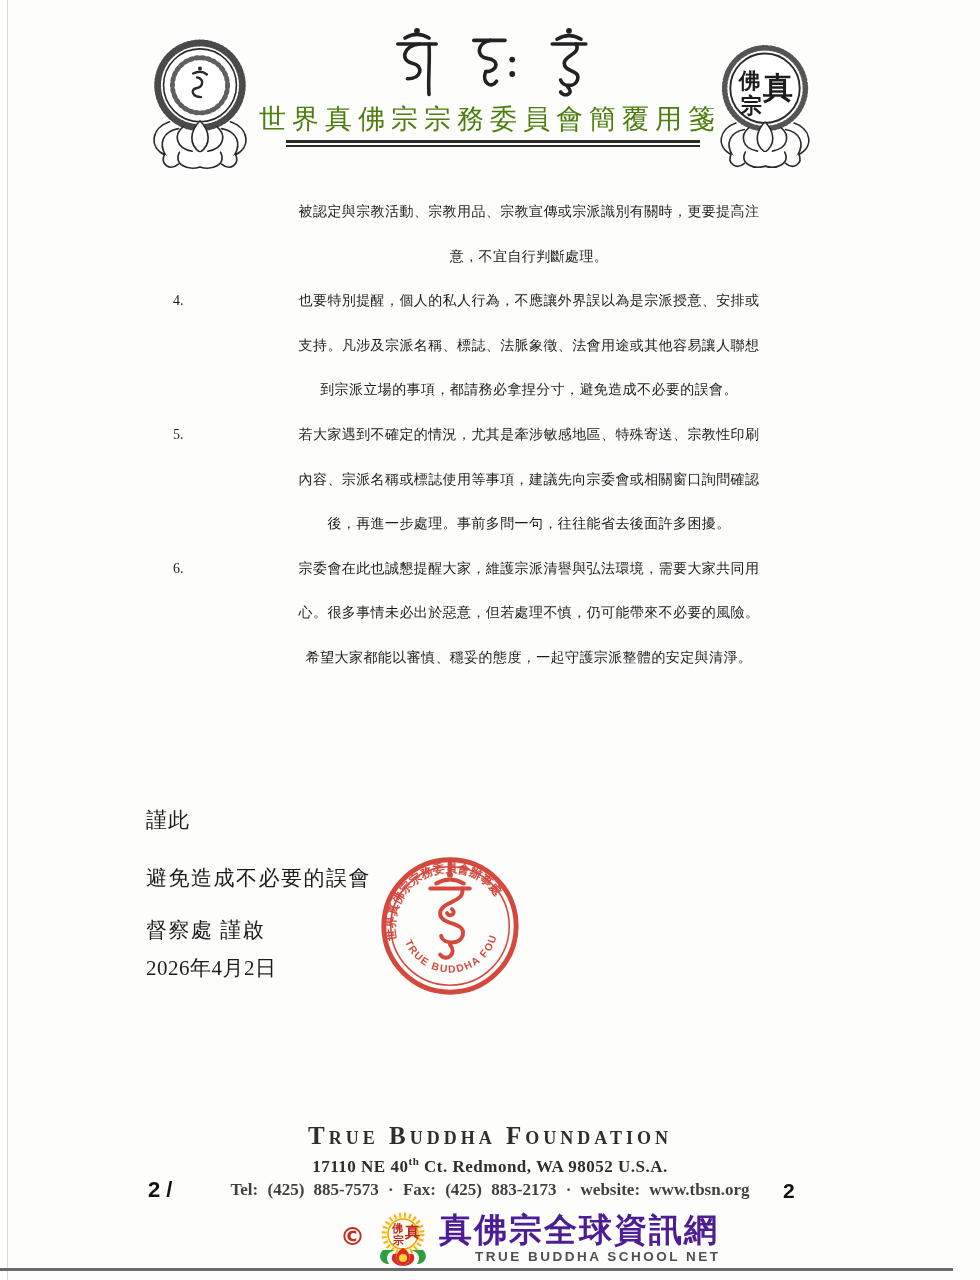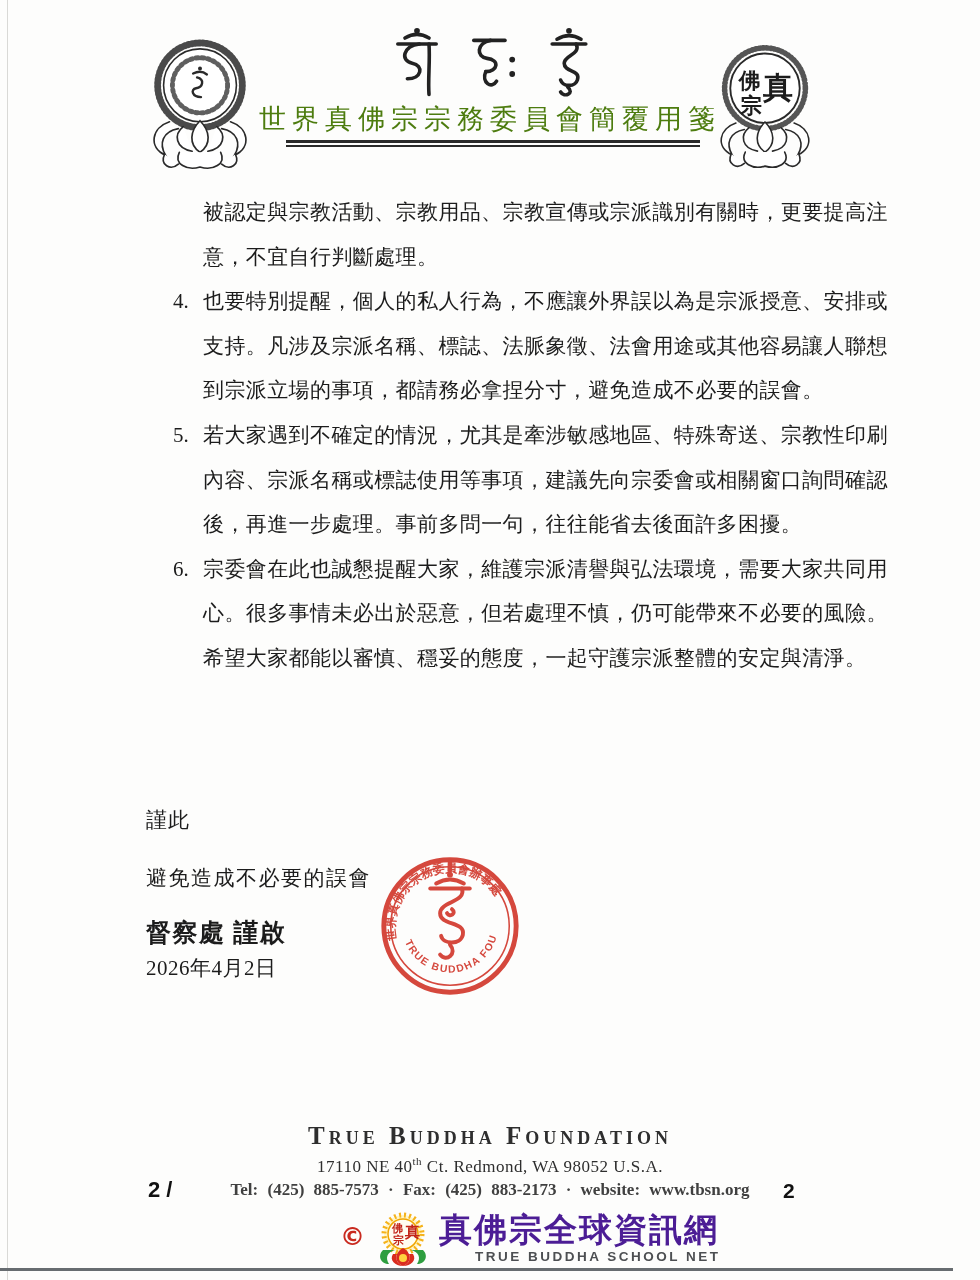--- a/index.html
+++ b/index.html
@@ -21,41 +21,41 @@
     position:absolute;left:0;top:101px;width:100%;text-align:center;
     font-size:27px;letter-spacing:6px;color:#4d7c0f;font-weight:500;
   }
   .title-rule{position:absolute;left:286px;top:140px;width:414px;}
   .title-rule .r1{height:3px;background:#2a2a2a;}
   .title-rule .r2{height:2px;background:#2a2a2a;margin-top:2px;}
 
   
   .body-text{
     position:absolute;left:145px;top:190px;width:710px;
-    font-size:21px;line-height:44.6px;letter-spacing:0.4px;
+    font-size:14px;line-height:44.6px;letter-spacing:0.4px;text-align:center;
   }
   .para{position:relative;padding-left:58px;}
   .para .num{position:absolute;left:28px;top:0;letter-spacing:0;}
   .line{white-space:nowrap;}
   .closing-line{position:absolute;left:145px;top:688px;font-size:21px;letter-spacing:0.4px;}
   .sign-off{position:absolute;left:146px;top:806px;font-size:21px;letter-spacing:1px;}
   .sig-org{position:absolute;left:146px;top:864px;font-size:21px;letter-spacing:1.5px;}
-  .sig-dept{position:absolute;left:146px;top:916px;font-size:25px;letter-spacing:1.5px;font-weight:bold;}
+  .sig-dept{position:absolute;left:146px;top:916px;font-size:21px;letter-spacing:1.5px;}
   .sig-date{position:absolute;left:146px;top:954px;font-size:21px;letter-spacing:0.5px;}
 
   .stamp{position:absolute;left:371px;top:847px;opacity:0.93;}
 
   
   .footer-org{
     position:absolute;left:0;top:1122px;width:100%;text-align:center;
     font-variant:small-caps;font-size:25px;letter-spacing:4px;font-weight:600;color:#2e2e2e;
   }
   .footer-address{
     position:absolute;left:0;top:1155px;width:100%;text-align:center;
-    font-size:17px;font-weight:normal;letter-spacing:0.5px;color:#2e2e2e;
+    font-size:17px;font-weight:bold;letter-spacing:0.5px;color:#2e2e2e;
   }
   .footer-address sup{font-size:11px;}
   .footer-contact{
     position:absolute;left:0;top:1180px;width:100%;text-align:center;
     font-size:17px;font-weight:bold;word-spacing:5px;color:#404040;
   }
   .page-num-left{
     position:absolute;left:148px;top:1177px;font-family:"Liberation Sans","DejaVu Sans",sans-serif;
     font-size:22px;font-weight:bold;color:#111;
   }

